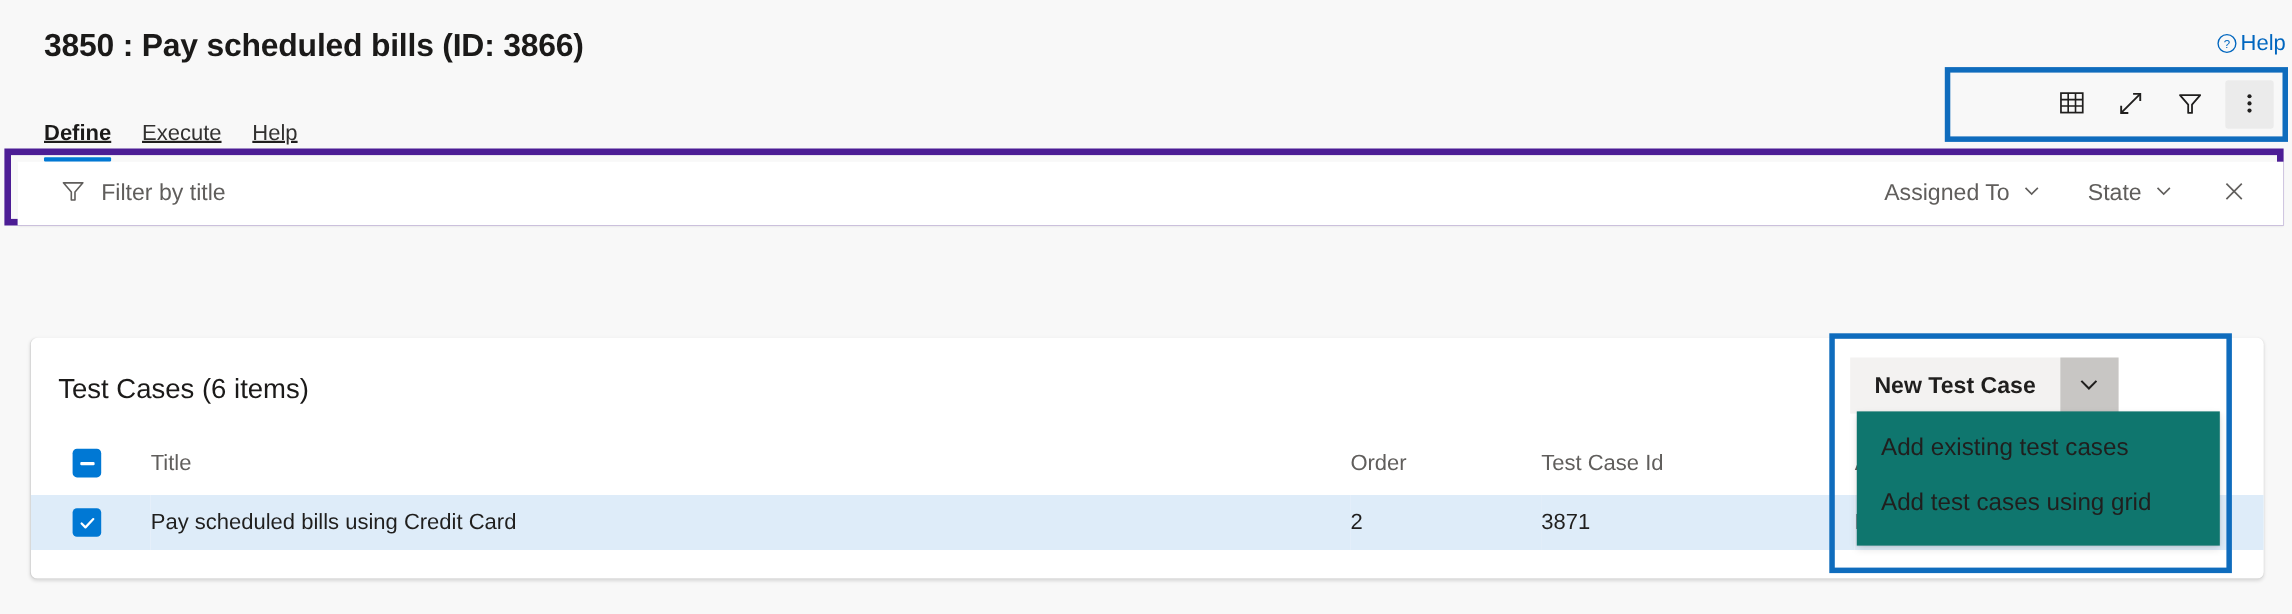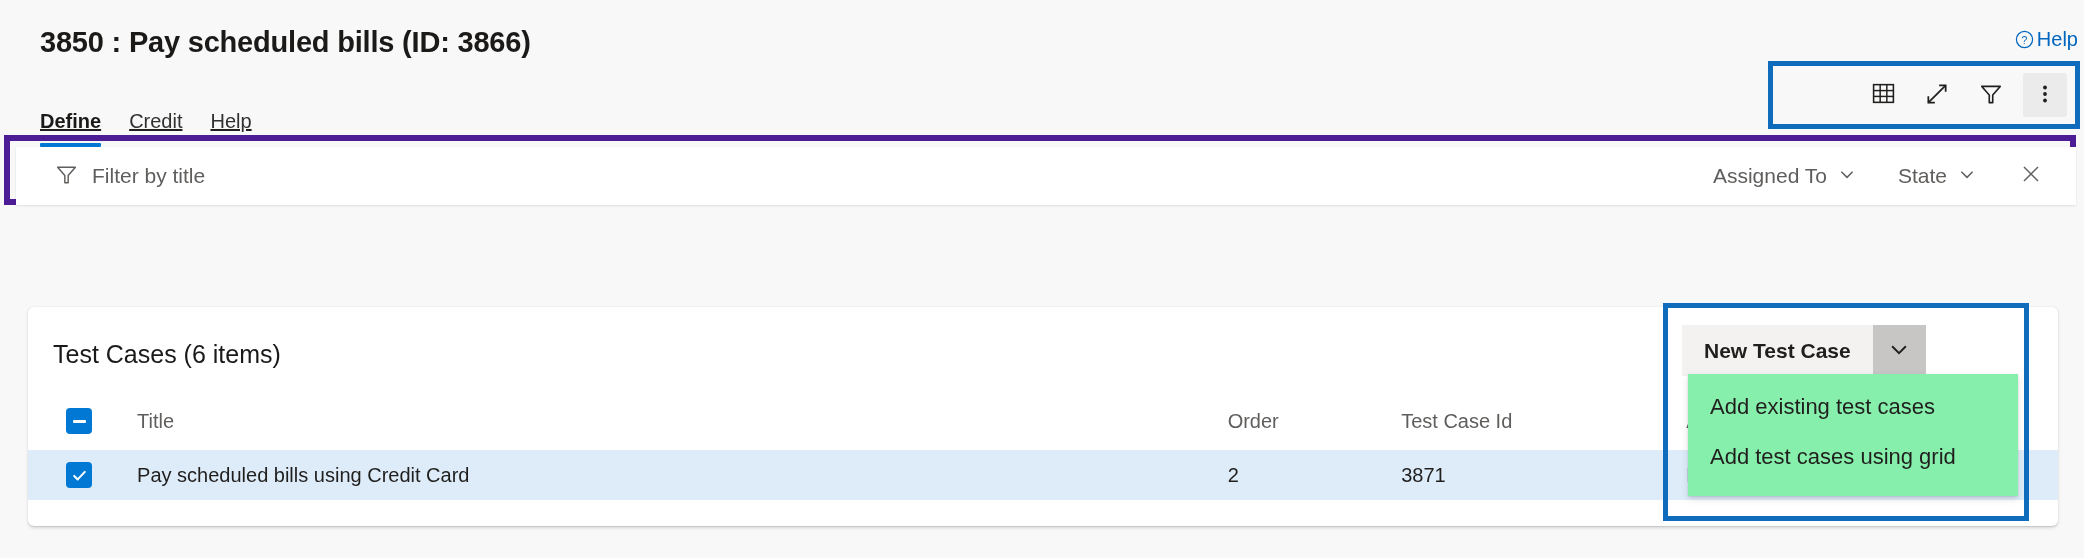--- a/index.html
+++ b/index.html
@@ -307,21 +307,21 @@
     align-items: center;
     justify-content: center;
     cursor: pointer;
   }
 
   #newcase-menu {
     position: absolute;
     left: 1688px;
     top: 374px;
     width: 330px;
-    background: #86efac;
+    background: #0f766e;
     box-shadow: 0 3.2px 7.2px rgba(0,0,0,0.13), 0 0.6px 1.8px rgba(0,0,0,0.11);
     padding: 8px 0 14px 0;
     z-index: 46;
   }
   .menu-item {
     font-size: 22px;
     color: #201f1e;
     padding: 12px 0 12px 22px;
     cursor: pointer;
     white-space: nowrap;
@@ -342,21 +342,21 @@
       </svg>
     </span>
     <span>Help</span>
   </a>
 
   <div id="tab-bar">
     <div class="tab-item active">
       <span>Define</span>
     </div>
     <div class="tab-item">
-      <span>Credit</span>
+      <span>Execute</span>
     </div>
     <div class="tab-item">
       <span>Help</span>
     </div>
   </div>
 
   <div id="toolbar-highlight">
     <div id="toolbar">
 
       <button class="toolbar-btn">

